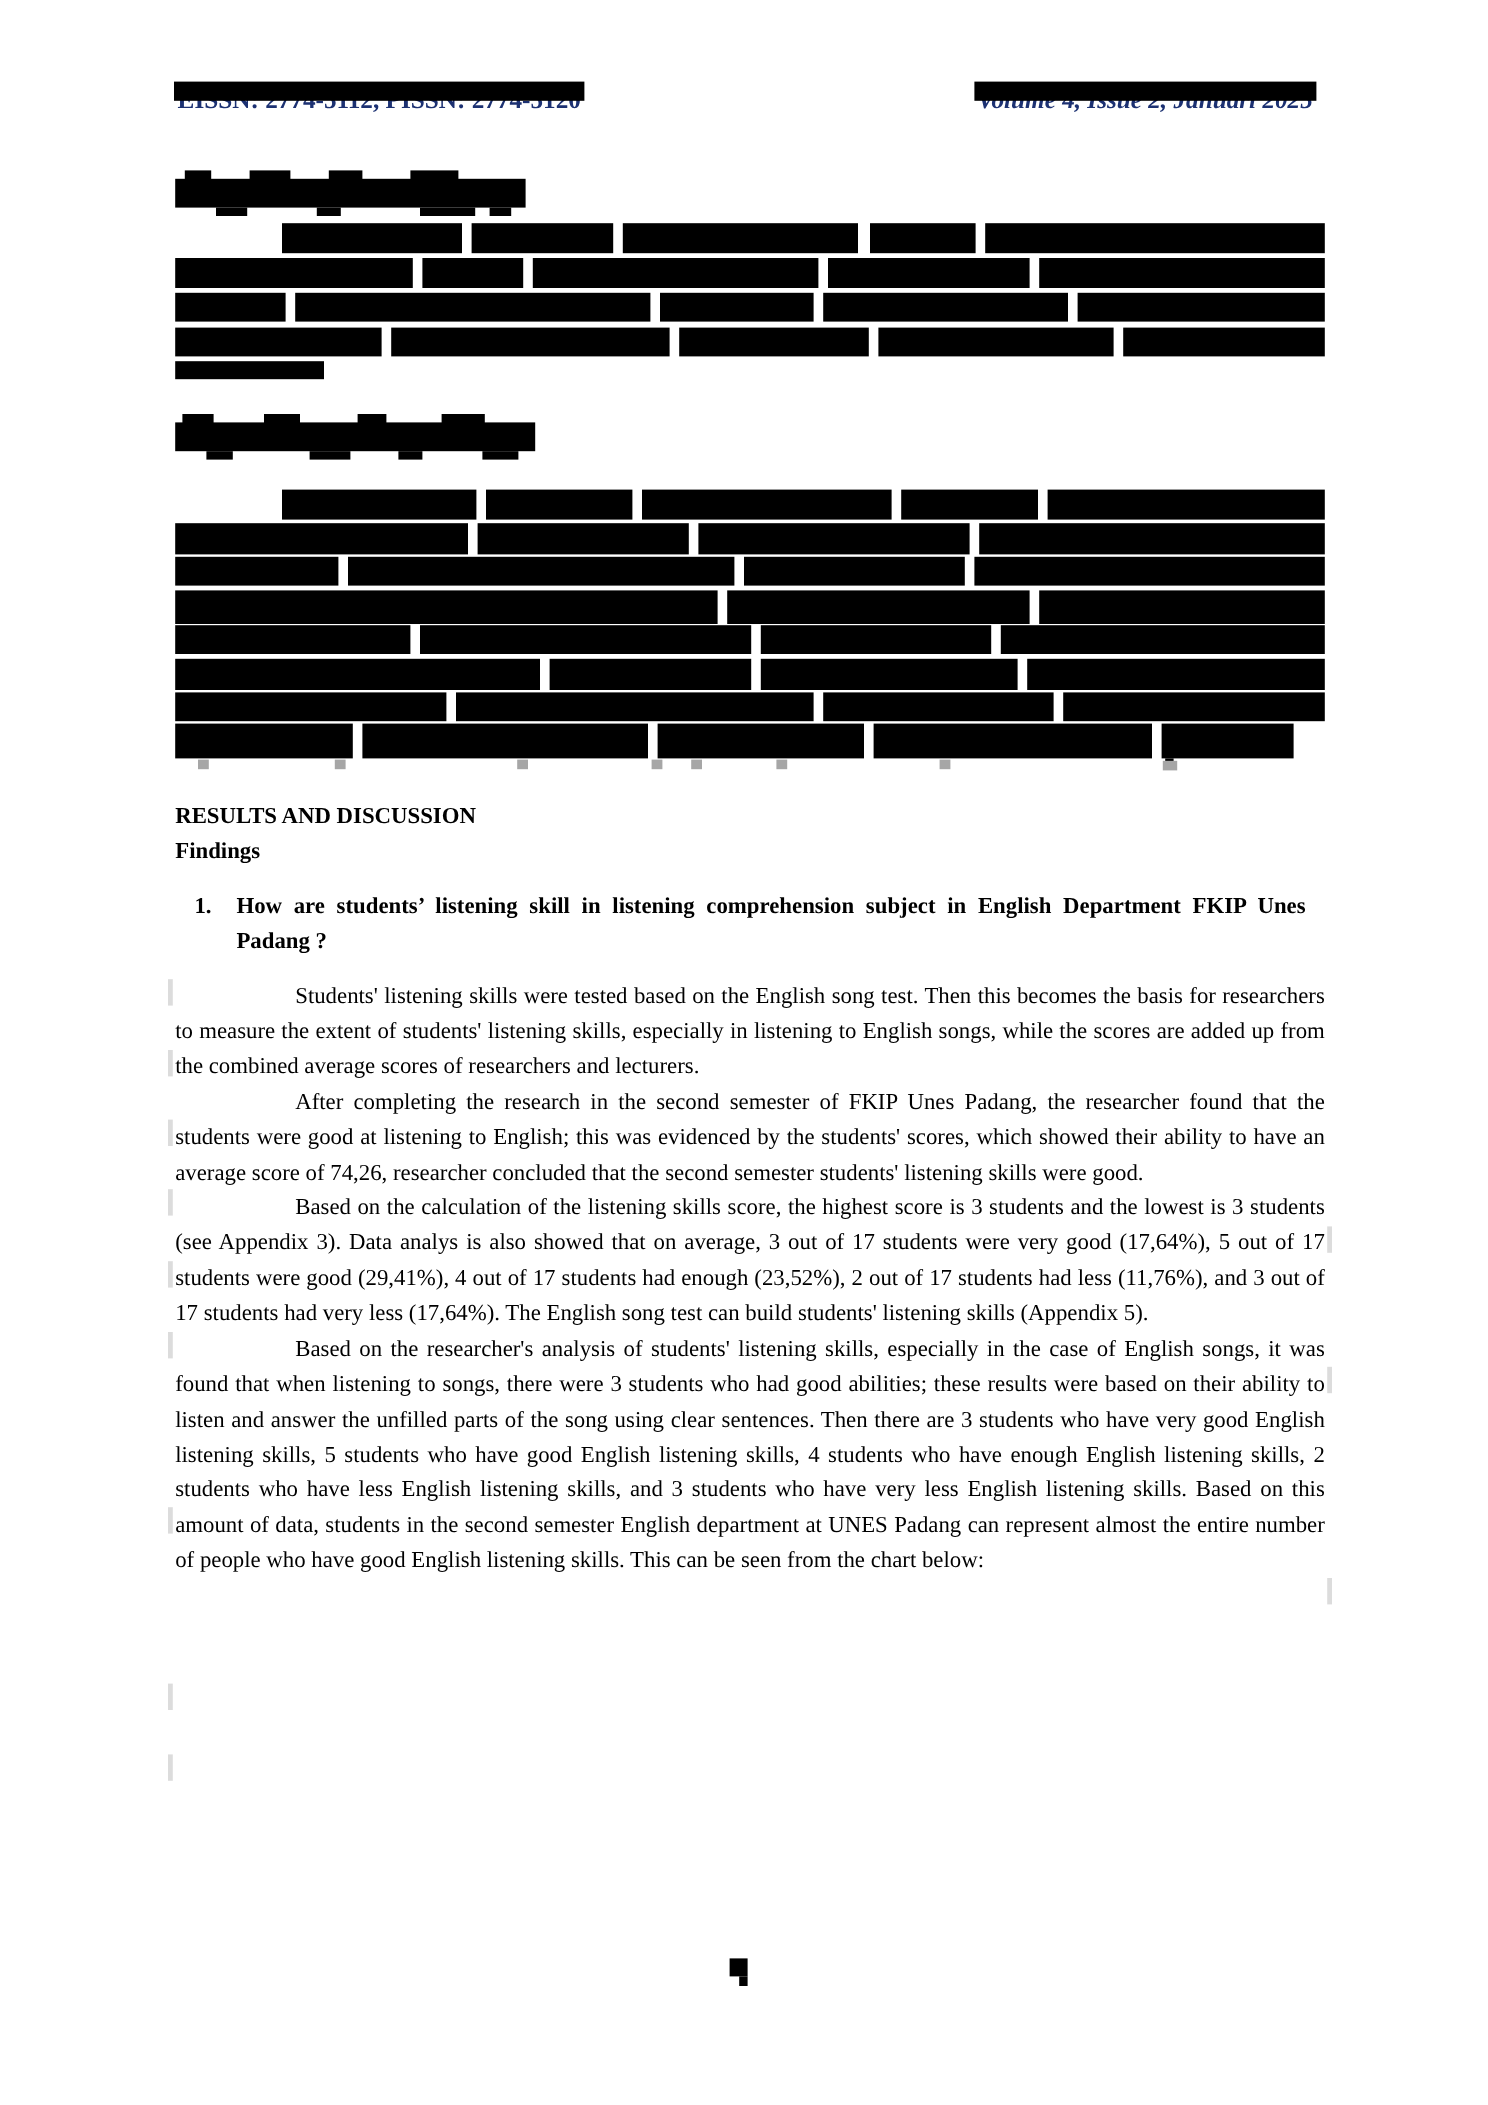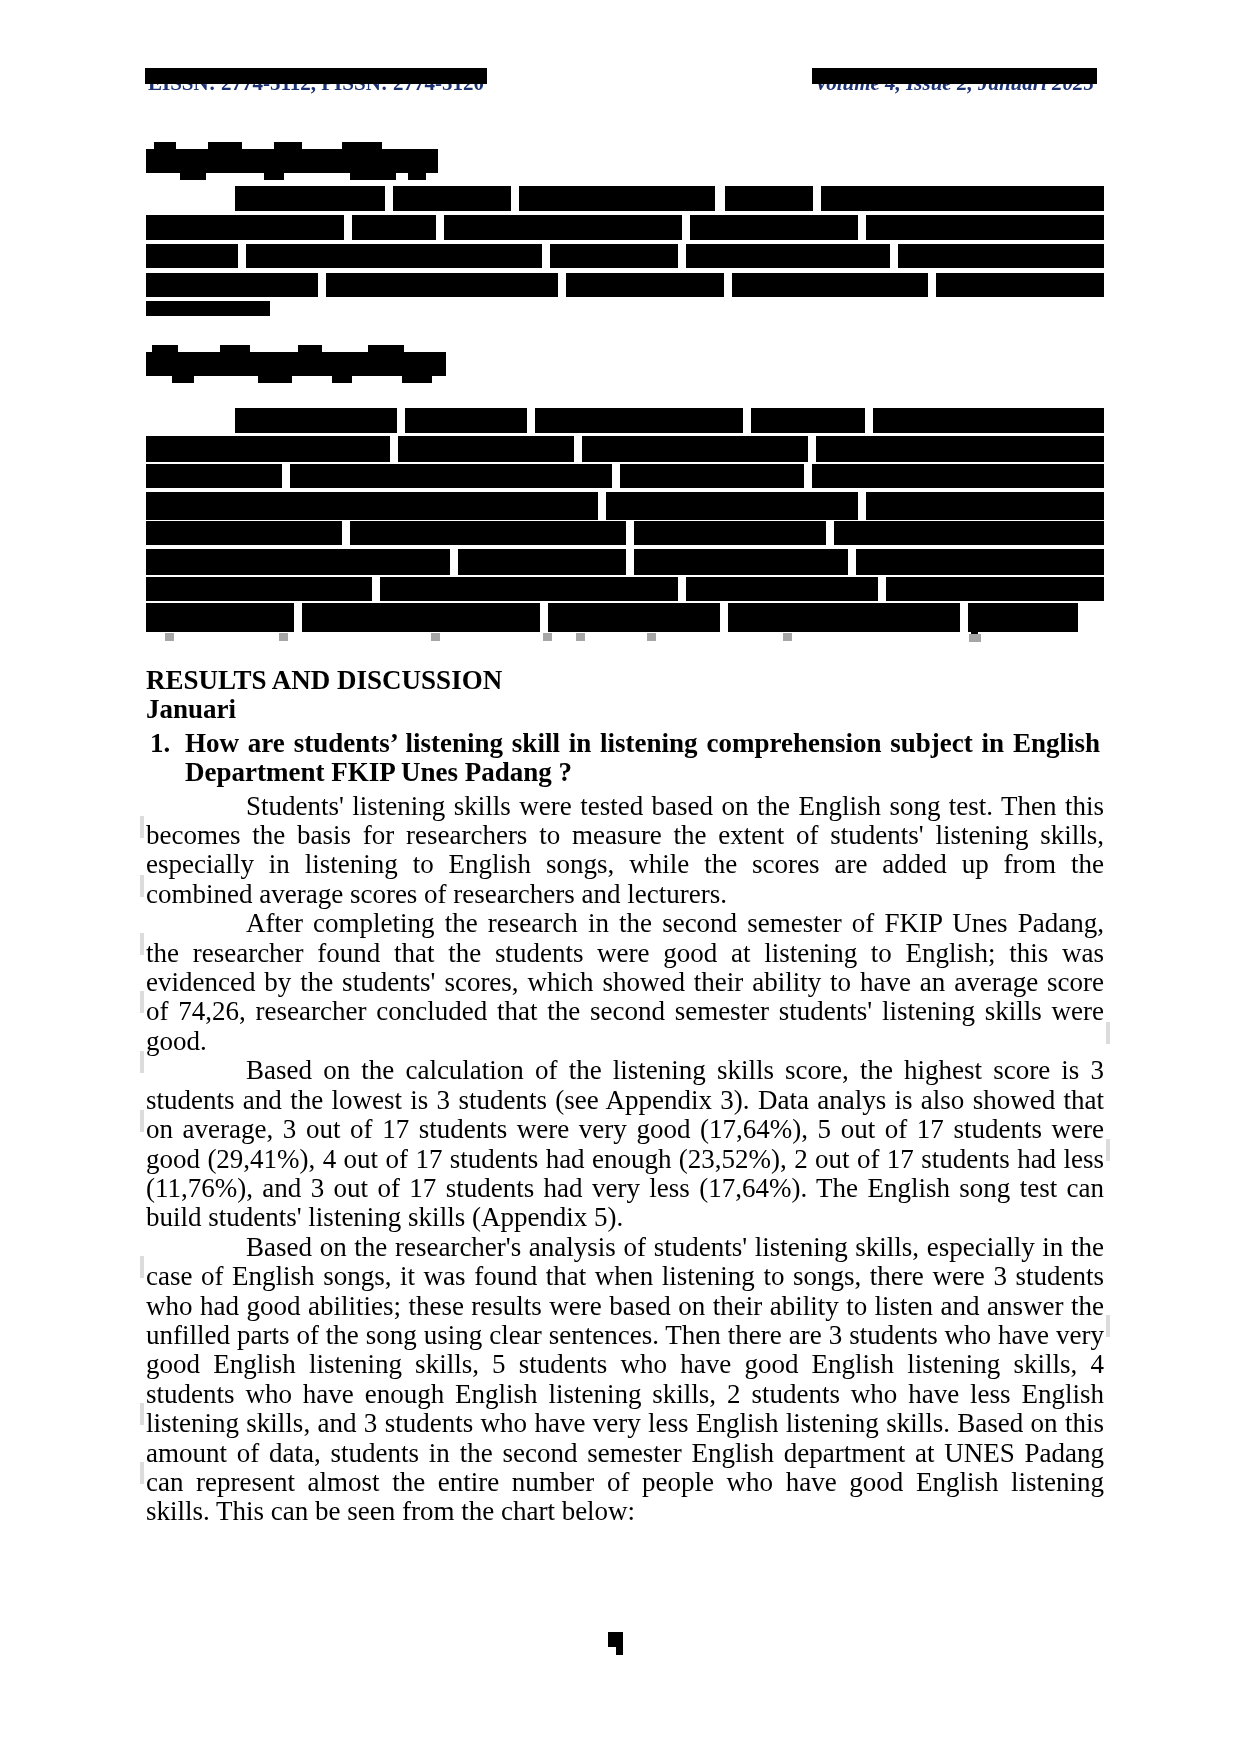--- a/index.html
+++ b/index.html
@@ -23,26 +23,26 @@
   .header-text{position:relative;display:inline-block;}
   .header-text::after{
     content:"";position:absolute;left:-3px;right:-3px;top:-2px;height:16px;
     background:#000;
   }
   
   .redact{position:absolute;background:#000;}
   
   .doc-text{
     position:absolute;left:146px;top:666px;width:958px;
-    font-size:27px;line-height:29.4px;color:#000;
+    font-size:19px;line-height:29.4px;color:#000;
     text-align:justify;
   }
   .doc-text .bold{font-weight:700;}
   .headline{text-align:left;}
-  p.question{margin:4px;padding-left:35px;text-indent:-35px;font-weight:700;}
+  p.question{margin:16px;padding-left:35px;text-indent:-35px;font-weight:700;}
   .qnum{display:inline-block;width:35px;text-indent:0;}
   p.body{margin:0;text-indent:100px;}
 </style>
 </head>
 <body style="--accent: #1c3172;">
 
 <div class="page">
 
   <div>
     <span class="header-cell left">
@@ -146,21 +146,21 @@
       <div class="redact" style="left: 140px; top: 1256px; width: 4px; height: 22px; background: rgb(220, 220, 220);"></div>
       <div class="redact" style="left: 140px; top: 1403px; width: 4px; height: 22px; background: rgb(220, 220, 220);"></div>
       <div class="redact" style="left: 140px; top: 1462px; width: 4px; height: 22px; background: rgb(220, 220, 220);"></div>
       <div class="redact" style="left: 1106px; top: 1022px; width: 4px; height: 22px; background: rgb(220, 220, 220);"></div>
       <div class="redact" style="left: 1106px; top: 1139px; width: 4px; height: 22px; background: rgb(220, 220, 220);"></div>
       <div class="redact" style="left: 1106px; top: 1315px; width: 4px; height: 22px; background: rgb(220, 220, 220);"></div>
     </div>
 
   <div class="doc-text">
     <div class="bold headline">RESULTS AND DISCUSSION</div>
-    <div class="bold headline">Januari</div>
+    <div class="bold headline">Findings</div>
     <p class="question"><span class="qnum">1.</span><span>How are students’ listening skill in listening comprehension subject in English Department FKIP Unes Padang ?</span></p>
     <p class="body">Students' listening skills were tested based on the English song test. Then this becomes the basis for researchers to measure the extent of students' listening skills, especially in listening to English songs, while the scores are added up from the combined average scores of researchers and lecturers.</p>
     <p class="body">After completing the research in the second semester of FKIP Unes Padang, the researcher found that the students were good at listening to English; this was evidenced by the students' scores, which showed their ability to have an average score of 74,26, researcher concluded that the second semester students' listening skills were good.</p>
     <p class="body">Based on the calculation of the listening skills score, the highest score is 3 students and the lowest is 3 students (see Appendix 3). Data analys is also showed that on average, 3 out of 17 students were very good (17,64%), 5 out of 17 students were good (29,41%), 4 out of 17 students had enough (23,52%), 2 out of 17 students had less (11,76%), and 3 out of 17 students had very less (17,64%). The English song test can build students' listening skills (Appendix 5).</p>
     <p class="body">Based on the researcher's analysis of students' listening skills, especially in the case of English songs, it was found that when listening to songs, there were 3 students who had good abilities; these results were based on their ability to listen and answer the unfilled parts of the song using clear sentences. Then there are 3 students who have very good English listening skills, 5 students who have good English listening skills, 4 students who have enough English listening skills, 2 students who have less English listening skills, and 3 students who have very less English listening skills. Based on this amount of data, students in the second semester English department at UNES Padang can represent almost the entire number of people who have good English listening skills. This can be seen from the chart below:</p>
   </div>
 
 </div>
 
 </body></html>

